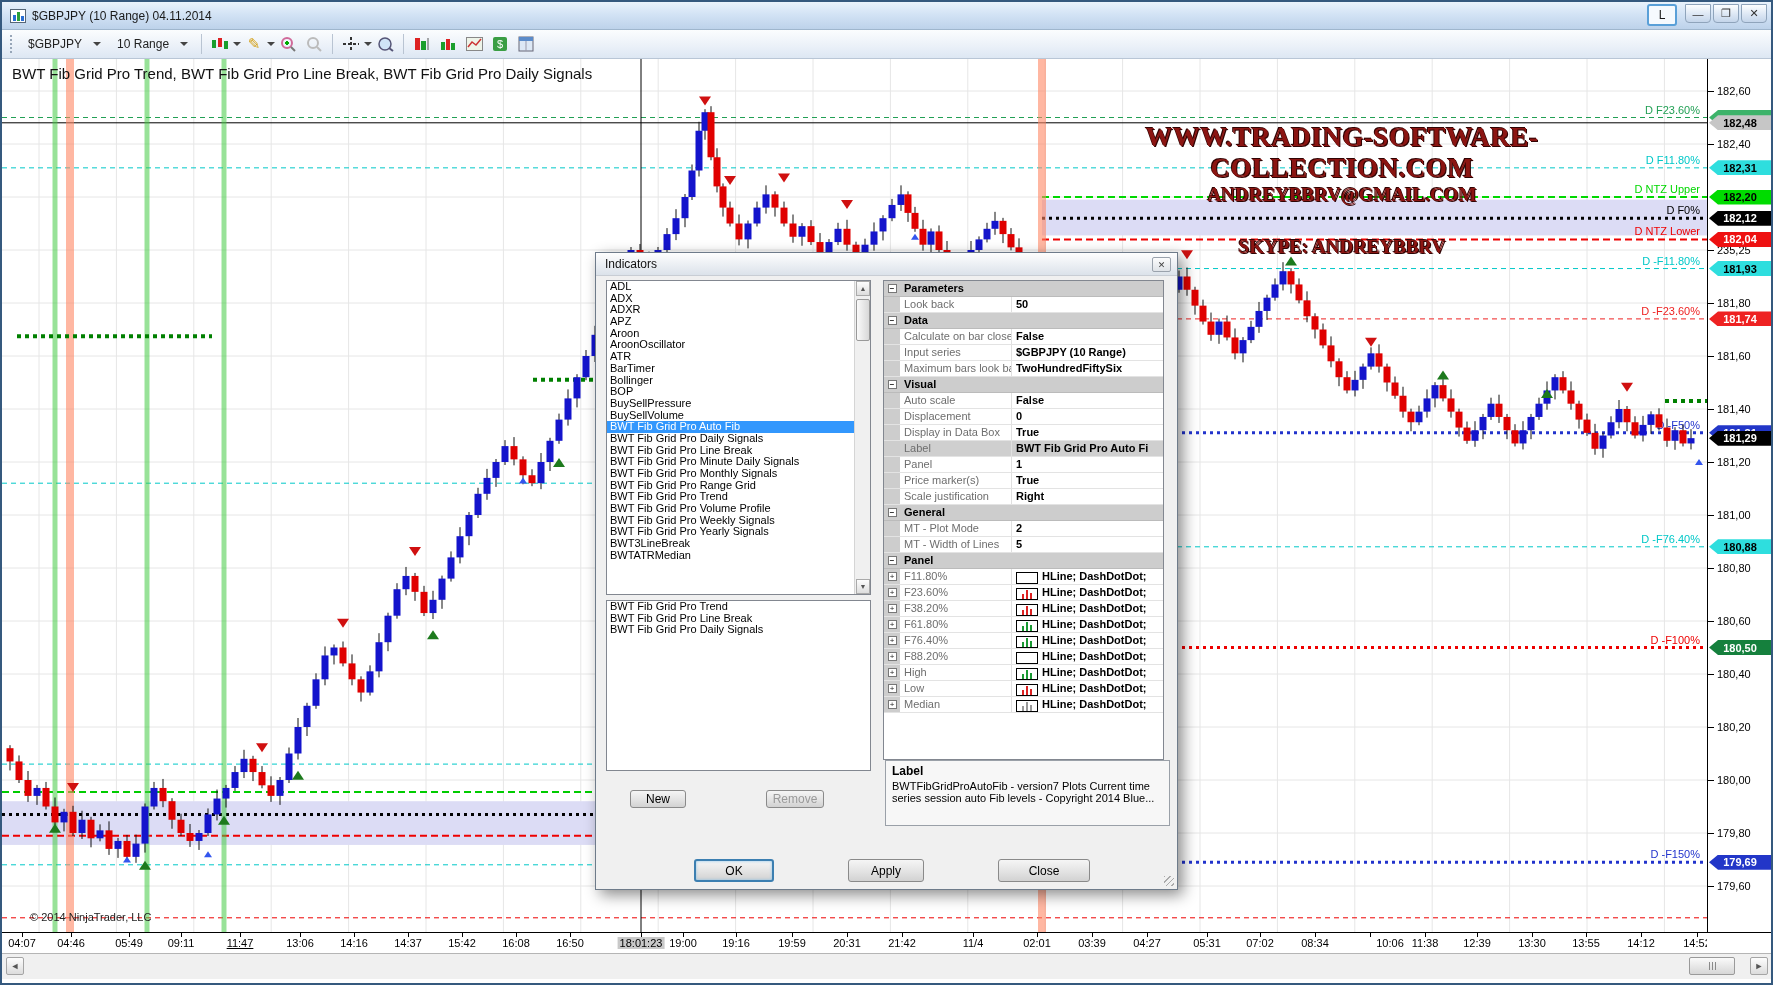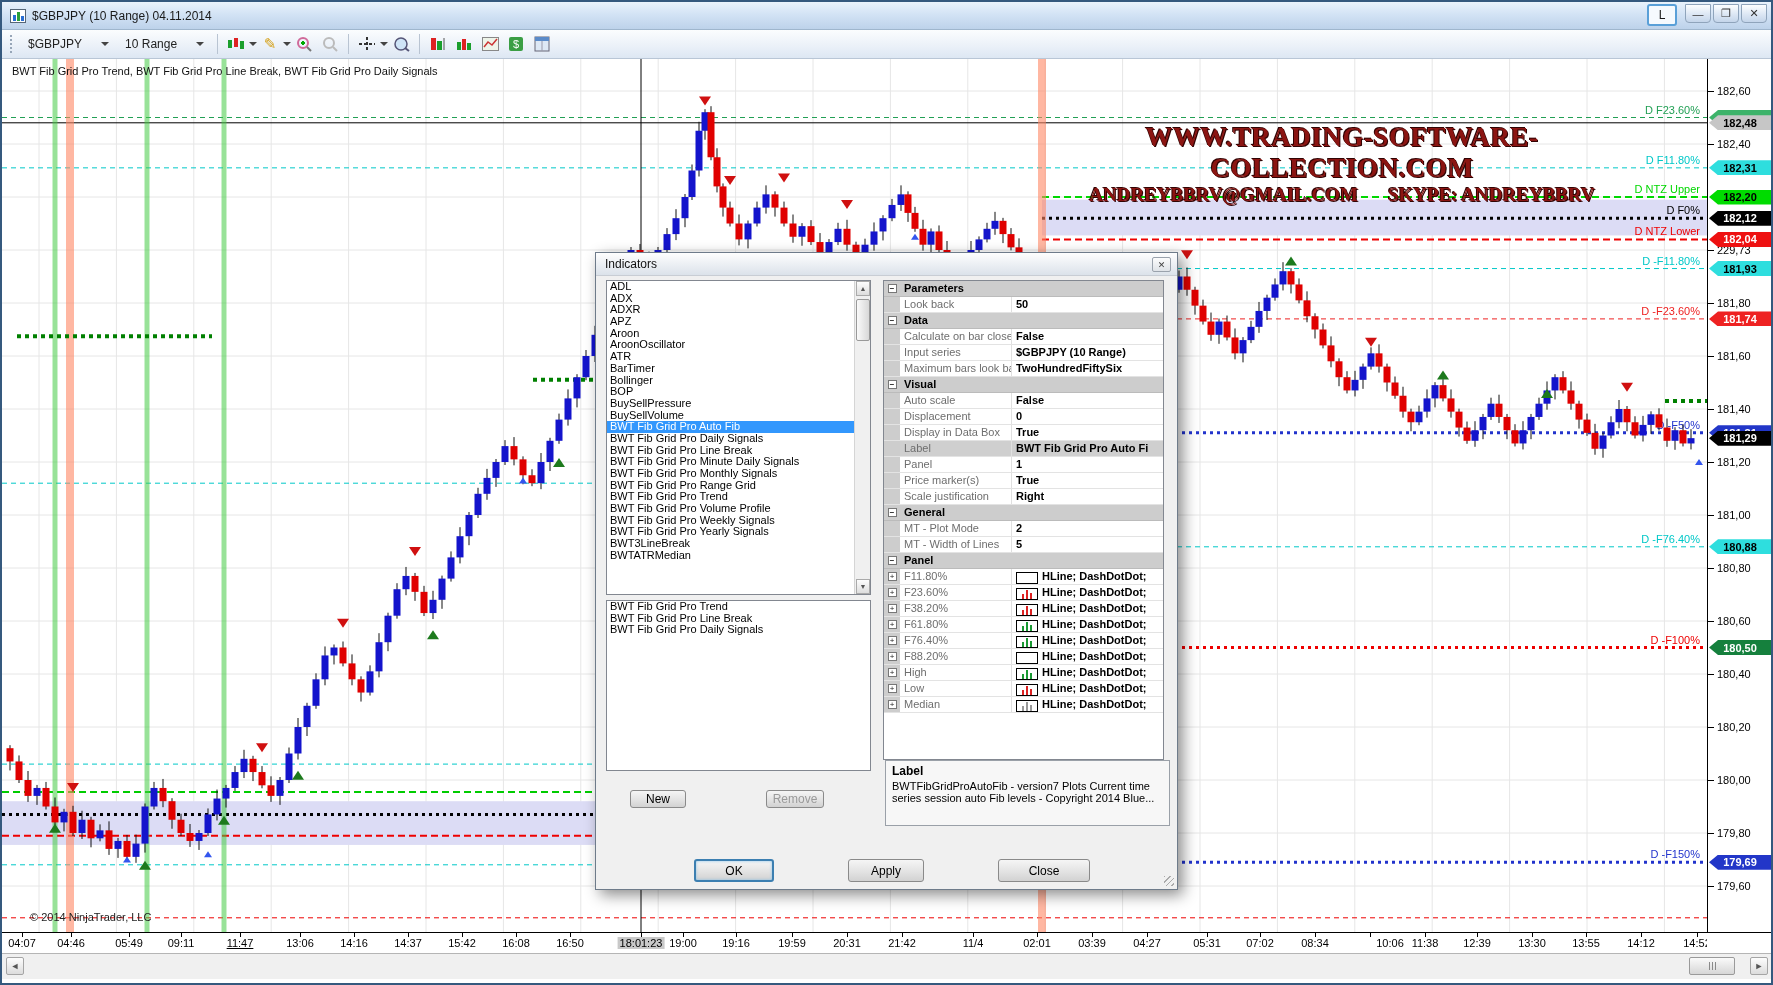--- a/index.html
+++ b/index.html
@@ -14,34 +14,34 @@
   .winbtns { position:absolute; right:4px; top:2px; display:flex; gap:2px; }
   .wbtn { width:26px; height:19px; border:1px solid #8fa4bb; border-radius:0 0 4px 4px;
           background:linear-gradient(#fdfeff,#dfe9f5 50%,#c4d5ea); font-size:11px; color:#333;
           display:flex; align-items:center; justify-content:center; }
   .lbtn { width:30px; height:22px; background:#f6fafe; border:2px solid #5aa0d8; border-radius:3px;
           font-size:12px; display:flex; align-items:center;justify-content:center; margin-right:6px;}
   .toolbar { position:absolute; left:0; top:28px; width:100%; height:29px;
             background:linear-gradient(#fbfdfe,#eaf0f8 60%,#dde7f3); border-bottom:1px solid #b9c6d6;
             display:flex; align-items:center; font-size:12px; color:#222; }
   .grip { width:4px; height:18px; margin:0 6px 0 8px; border-left:2px dotted #97a6b8; }
-  .tb-drop { display:flex; align-items:center; gap:19px; padding:3px 7px; border:1px solid transparent; border-radius:2px; }
+  .tb-drop { display:flex; align-items:center; gap:11px; padding:3px 7px; border:1px solid transparent; border-radius:2px; }
   .caret { width:0; height:0; border-left:4px solid transparent; border-right:4px solid transparent; border-top:4px solid #444; }
   .tb-sep { width:1px; height:20px; background:#b9c4d2; margin:0 5px; }
   .tb-btn { width:26px; height:24px; display:flex; align-items:center; justify-content:center; border:1px solid transparent; border-radius:2px; }
   .tb-btn svg { display:block; }
   .chart { position:absolute; left:0; top:57px; width:1705px; height:873px; background:#fff; overflow:hidden; }
   #chart-svg { position:absolute; left:0; top:0; }
-  .ind-label { position:absolute; left:10px; top:6px; font-size:11px; color:#111; z-index:4; }
+  .ind-label { position:absolute; left:10px; top:6px; font-size:15px; color:#111; z-index:4; }
   .copyright { position:absolute; left:28px; top:852px; font-size:11px; color:#222; z-index:4; }
   .watermark { position:absolute; left:1080px; top:63px; width:520px; text-align:center; z-index:3;
                font-family:"Liberation Serif", serif; font-weight:bold; color:#8b1512;
                text-shadow:1px 1px 0 #300404, -1px -1px 0 #300404; }
   .wm1 { font-size:27px; letter-spacing:0.5px; }
-  .wm2 { font-size:19px; display:flex; justify-content:center; gap:30px; }
+  .wm2 { font-size:19px; display:flex; justify-content:center; gap:30px;flex-direction:column; }
   .paxis { position:absolute; left:1705px; top:57px; width:66px; height:873px; background:#fff;
            border-left:1px solid #000; z-index:4; }
   .ptick { position:absolute; left:0; width:6px; height:1px; background:#000; }
   .ptick-label { position:absolute; left:9px; font-size:11px; color:#000; transform:translateY(-6px); }
   .ptag { position:absolute; left:1px; width:62px; height:15px; font-size:11px; font-weight:bold;
           display:flex; align-items:center; justify-content:center;
           clip-path:polygon(0 50%, 9px 0, 100% 0, 100% 100%, 9px 100%); }
   .taxis { position:absolute; left:0; top:930px; width:1705px; height:21px; background:#fff;
            border-top:1px solid #000; z-index:4; }
   .taxis-ext { position:absolute; left:1705px; top:930px; width:68px; height:21px; background:#fff; border-top:1px solid #000; z-index:4;}
@@ -730,21 +730,21 @@
     </div>
     <div class="copyright">© 2014 NinjaTrader, LLC</div>
   </div>
 
   <div class="paxis" id="price-axis">
       <div class="ptick" style="top: 32px;"></div>
       <div class="ptick-label" style="top: 32px;">182,60</div>
       <div class="ptick" style="top: 85px;"></div>
       <div class="ptick-label" style="top: 85px;">182,40</div>
       <div class="ptick" style="top: 191px;"></div>
-      <div class="ptick-label" style="top: 191px;">229,73</div>
+      <div class="ptick-label" style="top: 191px;">235,25</div>
       <div class="ptick" style="top: 244px;"></div>
       <div class="ptick-label" style="top: 244px;">181,80</div>
       <div class="ptick" style="top: 297px;"></div>
       <div class="ptick-label" style="top: 297px;">181,60</div>
       <div class="ptick" style="top: 350px;"></div>
       <div class="ptick-label" style="top: 350px;">181,40</div>
       <div class="ptick" style="top: 403px;"></div>
       <div class="ptick-label" style="top: 403px;">181,20</div>
       <div class="ptick" style="top: 456px;"></div>
       <div class="ptick-label" style="top: 456px;">181,00</div>

